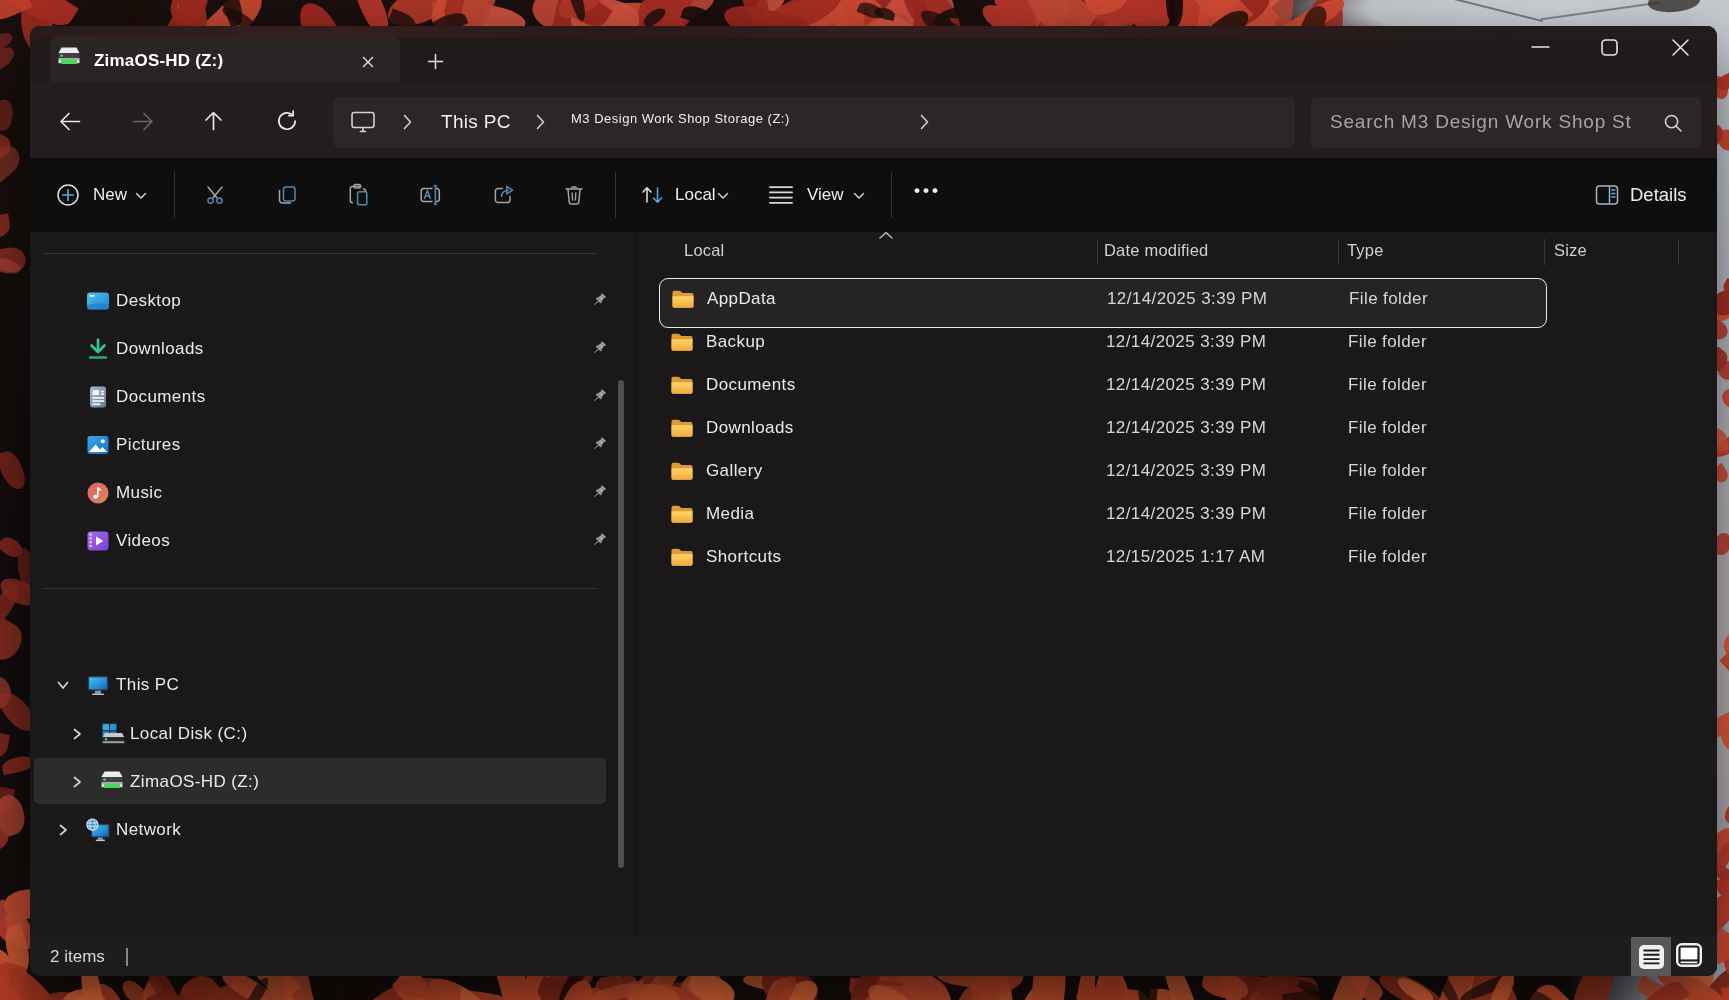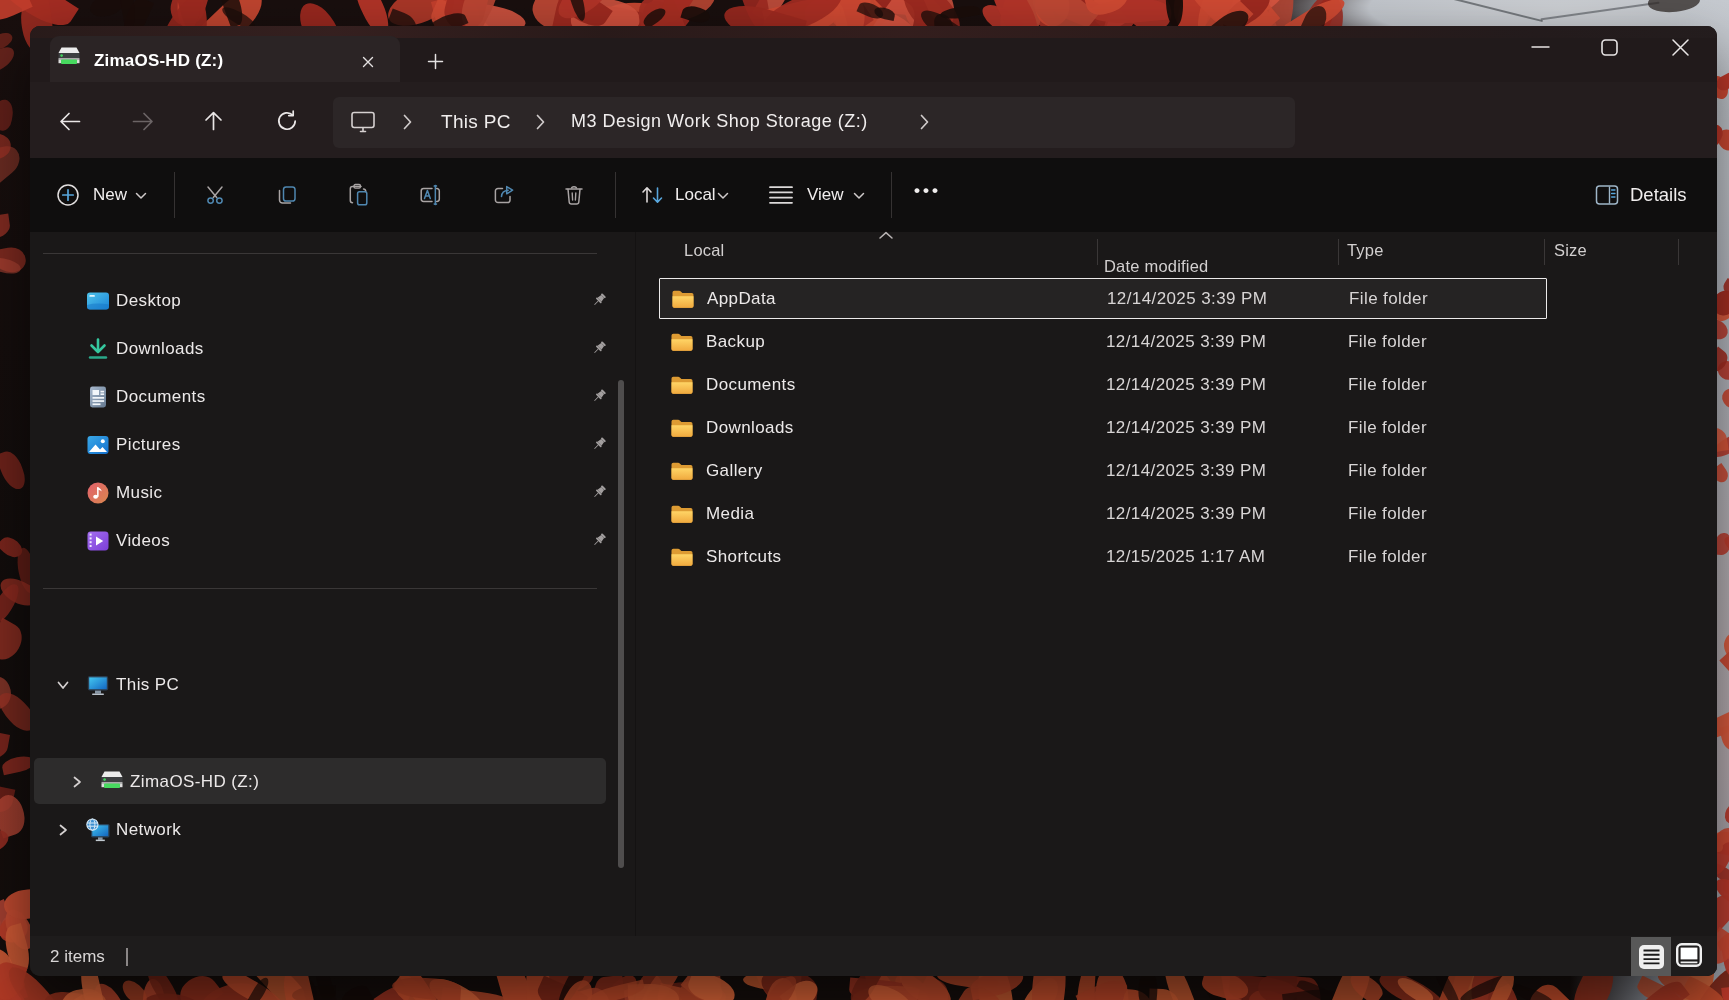--- a/index.html
+++ b/index.html
@@ -25,21 +25,21 @@
 .siderow.lvl2 .slb{left:81px;}
 .pin{position:absolute;right:-5px;top:15px;width:16px;height:16px;}
 .selband{position:absolute;left:4px;top:526px;width:572px;height:46px;background:#2d2c2c;border-radius:5px;}
 .sthumb{position:absolute;left:588px;top:148px;width:6px;height:488px;background:#4f4d4d;border-radius:3px;}
 .hdr{font-size:16.5px;letter-spacing:.2px;color:#d2cfcf;}
 .frow{position:absolute;left:629px;width:888px;height:43px;}
 .frow .fic{position:absolute;left:11px;top:10px;width:24px;height:24px;}
 .frow .fname{position:absolute;left:47px;top:11px;font-size:17px;letter-spacing:.4px;color:#ece9e9;}
 .frow .fdate{position:absolute;left:447px;top:11px;font-size:17px;letter-spacing:.4px;color:#d8d5d5;}
 .frow .ftype{position:absolute;left:689px;top:11px;font-size:17px;letter-spacing:.4px;color:#d8d5d5;}
-.frow.sel{background:#252323;border:1px solid #eceaea;border-radius:1px;height:41px;}
+.frow.sel{background:#252323;border:1px solid #eceaea;border-radius:9px;height:50px;}
 .frow.sel .fic{top:9px}.frow.sel .fname{top:10px}.frow.sel .fdate{top:10px}.frow.sel .ftype{top:10px}
 .vbtn1{position:absolute;left:1601px;top:705px;width:40px;height:39px;background:#585858;display:flex;align-items:center;justify-content:center;}
 .vbtn2{position:absolute;left:1646px;top:711px;width:26px;height:26px;}
 .txt{position:absolute;white-space:nowrap;}
 svg{display:block}
 .ic{position:absolute;}
 </style>
 </head>
 <body>
 <div id="wall">
@@ -361,23 +361,30 @@
           <rect x="2" y="2.5" width="22" height="15" rx="2.2" fill="none" stroke="#d6d1d1" stroke-width="1.6"></rect>
           <path d="M10.5 21.5 H15.5 M13 18 V21" stroke="#d6d1d1" stroke-width="1.6" stroke-linecap="round"></path>
         </svg>
       <svg class="ic" style="left:70px;top:17px" width="9" height="16" viewBox="0 0 9 16">
           <path d="M1.5 1.5 L7.5 8 L1.5 14.5" stroke="#cfcaca" stroke-width="1.7" fill="none" stroke-linecap="round" stroke-linejoin="round"></path>
         </svg>
       <div class="txt" style="left:108px;top:14px;font-size:19px;letter-spacing:.3px;color:#f0eded">This PC</div>
       <svg class="ic" style="left:203px;top:17px" width="9" height="16" viewBox="0 0 9 16">
           <path d="M1.5 1.5 L7.5 8 L1.5 14.5" stroke="#cfcaca" stroke-width="1.7" fill="none" stroke-linecap="round" stroke-linejoin="round"></path>
         </svg>
-      <div class="txt" style="left:238px;top:14px;font-size:18px;letter-spacing:.5px;color:#f0eded">M3 Design Work Shop Storage (Z:)</div>
+      <div class="txt" style="left:238px;top:14px;font-size:13px;letter-spacing:.5px;color:#f0eded">M3 Design Work Shop Storage (Z:)</div>
       <svg class="ic" style="left:587px;top:17px" width="9" height="16" viewBox="0 0 9 16">
           <path d="M1.5 1.5 L7.5 8 L1.5 14.5" stroke="#cfcaca" stroke-width="1.7" fill="none" stroke-linecap="round" stroke-linejoin="round"></path>
+        </svg>
+    </div>
+    <div class="pill" style="left:1281px;width:390px;">
+      <div class="txt" style="left:19px;top:14px;font-size:19px;letter-spacing:.8px;color:#aaa2a2">Search M3 Design Work Shop St</div>
+      <svg class="ic" style="left:352px;top:16px" width="20" height="20" viewBox="0 0 20 20">
+          <circle cx="8.6" cy="8.6" r="6.1" fill="none" stroke="#d6d1d1" stroke-width="1.6"></circle>
+          <path d="M13.2 13.2 L18 18" stroke="#d6d1d1" stroke-width="1.6" stroke-linecap="round"></path>
         </svg>
     </div>
   </div>
   <div class="toolbar">
     <svg class="ic" style="left:26px;top:25px;position:absolute" width="24" height="24" viewBox="0 0 24 24">
         <circle cx="12" cy="12" r="10" fill="none" stroke="#e2dfdf" stroke-width="1.5"></circle>
         <path d="M12 6.8 V17.2 M6.8 12 H17.2" stroke="#58a6dc" stroke-width="1.7" stroke-linecap="round"></path>
       </svg>
     <div class="txt" style="left:63px;top:27px;font-size:17px;color:#f0eded">New</div>
     <svg class="ic" style="left:105px;top:34px" width="12" height="8" viewBox="0 0 12 8">
@@ -618,20 +625,40 @@
             <defs>
               <linearGradient id="gpc" x1="0" y1="0" x2="1" y2="1">
                 <stop offset="0" stop-color="#43c6f0"></stop>
                 <stop offset="1" stop-color="#1367c2"></stop>
               </linearGradient>
             </defs>
           </svg>
         </span>
         <span class="slb">This PC</span>
       </div>
+    <div class="siderow lvl2" style="top:479px">
+        <span class="chev">
+          <svg width="14" height="14" viewBox="0 0 14 14">
+            <path d="M4.5 2.5 L10 7 L4.5 11.5" stroke="#d4d0d0" stroke-width="1.7" fill="none" stroke-linecap="round" stroke-linejoin="round"></path>
+          </svg>
+        </span>
+        <span class="sic">
+          <svg width="26" height="24" viewBox="0 0 26 24">
+            <rect x="2.6" y="1.8" width="6.4" height="6.4" fill="#31aae4"></rect>
+            <rect x="10" y="1.8" width="6.4" height="6.4" fill="#2894d4"></rect>
+            <rect x="2.6" y="9.2" width="6.4" height="6.4" fill="#2894d4"></rect>
+            <rect x="10" y="9.2" width="6.4" height="6.4" fill="#1d7fc0"></rect>
+            <path d="M5 11 L22 11 L24.3 15.2 L2.7 15.2 Z" fill="#c5c9cd"></path>
+            <rect x="2.7" y="15.2" width="21.6" height="4" fill="#23272c"></rect>
+            <rect x="2.7" y="19.2" width="21.6" height="2" fill="#9aa0a6"></rect>
+            <circle cx="6" cy="17.2" r="1.2" fill="#3fd45c"></circle>
+          </svg>
+        </span>
+        <span class="slb">Local Disk (C:)</span>
+      </div>
     <div class="selband"></div>
     <div class="siderow lvl2" style="top:527px">
         <span class="chev">
           <svg width="14" height="14" viewBox="0 0 14 14">
             <path d="M4.5 2.5 L10 7 L4.5 11.5" stroke="#d4d0d0" stroke-width="1.7" fill="none" stroke-linecap="round" stroke-linejoin="round"></path>
           </svg>
         </span>
         <span class="sic">
           <svg width="24" height="19" viewBox="0 0 24 19">
             <path d="M4.5 1.5 L19.5 1.5 L22.5 7 L1.5 7 Z" fill="#ececec"></path>
@@ -670,21 +697,21 @@
           </svg>
         </span>
         <span class="slb">Network</span>
       </div>
     <div class="sthumb"></div>
 
     <svg class="ic" style="left:848px;top:-1px" width="16" height="9" viewBox="0 0 16 9">
         <path d="M2 7 L8 1.6 L14 7" stroke="#b9b4b4" stroke-width="1.5" fill="none" stroke-linecap="round" stroke-linejoin="round"></path>
       </svg>
     <div class="txt hdr" style="left:654px;top:9px">Local</div>
-    <div class="txt hdr" style="left:1074px;top:25px">Date modified</div>
+    <div class="txt hdr" style="left:1074px;top:9px">Date modified</div>
     <div class="txt hdr" style="left:1317px;top:9px">Type</div>
     <div class="txt hdr" style="left:1524px;top:9px">Size</div>
     <div class="vsep" style="left:1067px;top:7px;height:26px;background:#3a3737"></div>
     <div class="vsep" style="left:1308px;top:7px;height:26px;background:#3a3737"></div>
     <div class="vsep" style="left:1514px;top:7px;height:26px;background:#3a3737"></div>
     <div class="vsep" style="left:1648px;top:7px;height:26px;background:#3a3737"></div>
 
     <div class="frow sel" style="top:46px">
         <span class="fic">
           <svg width="24" height="24" viewBox="0 0 24 24">

